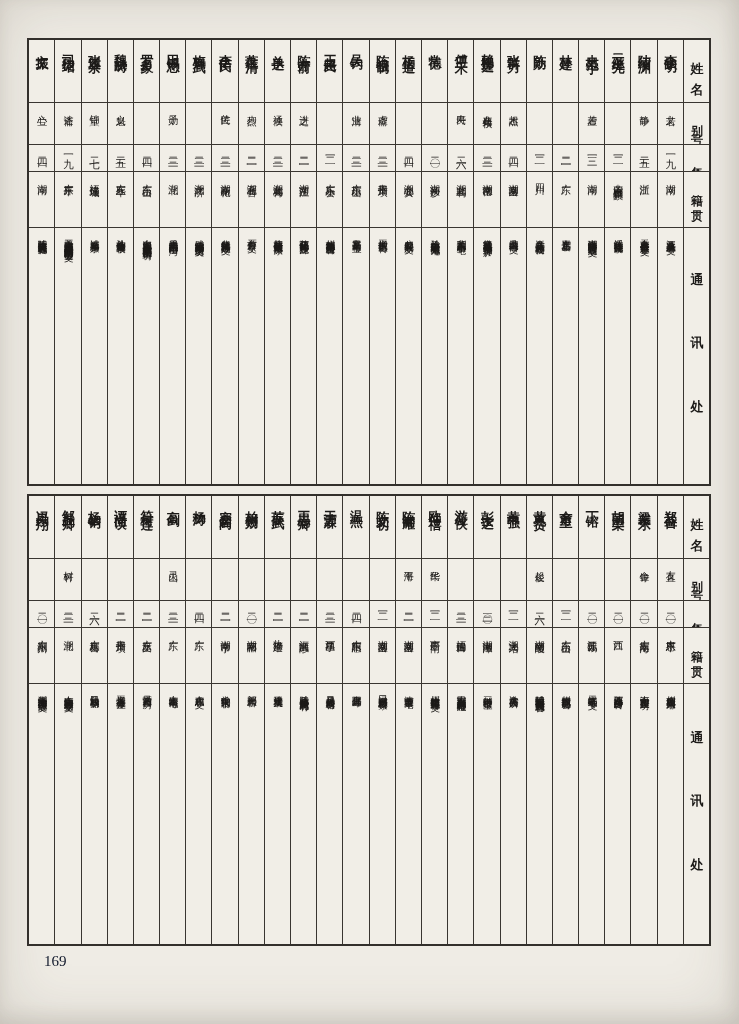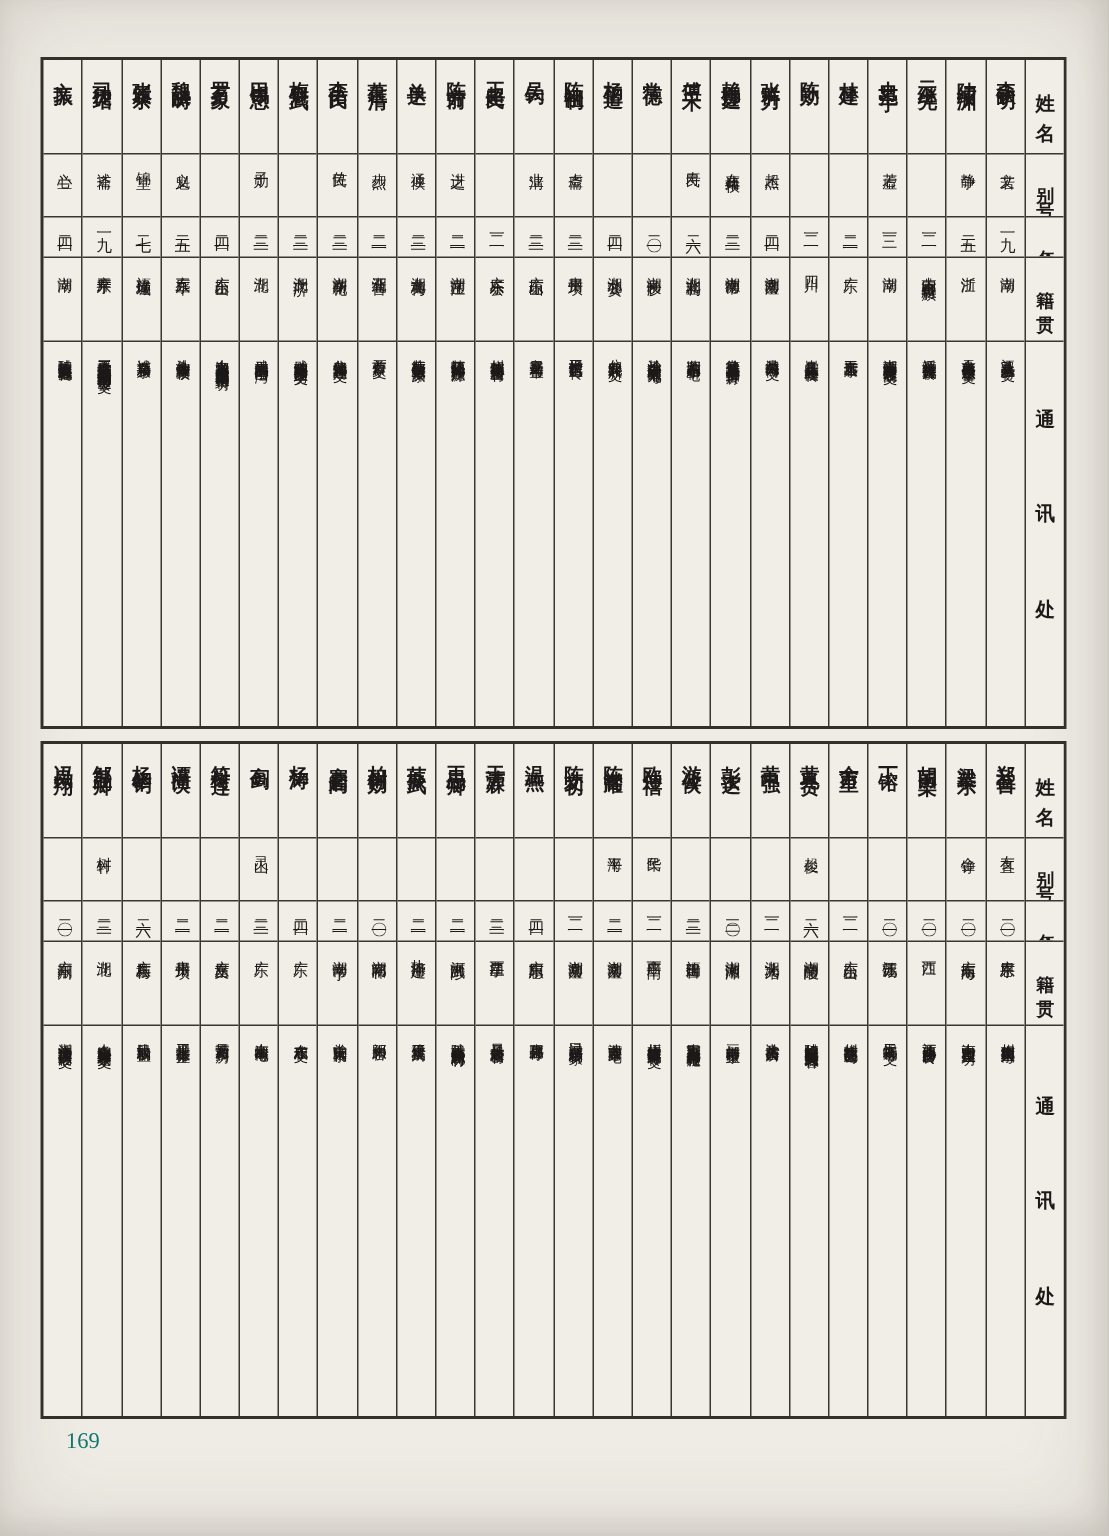--- a/index.html
+++ b/index.html
@@ -62,21 +62,21 @@
 
   .hcell { align-items:center; background:#f1eee7; }
   .h-name    { font-size:13px; font-weight:700; letter-spacing:20px; }
   .h-alias   { font-size:12px; font-weight:700; letter-spacing:10px; }
   .h-age     { font-size:11px; font-weight:700; letter-spacing:2px; }
   .h-native  { font-size:12px; font-weight:700; letter-spacing:16px; }
   .h-address { font-size:13px; font-weight:700; letter-spacing:64px; }
 
   .page-number {
     position:absolute; left:44px; top:953px;
-    font-size:15px; color:#0f766e;
+    font-size:15px; color:#0f172a;
     font-family:"Liberation Serif","DejaVu Serif",serif;
   }
 </style>
 </head>
 <body>
 
 <div class="page">
   <div class="vtable top">
       <div class="vcol">
         <div class="cell c-name hcell">

